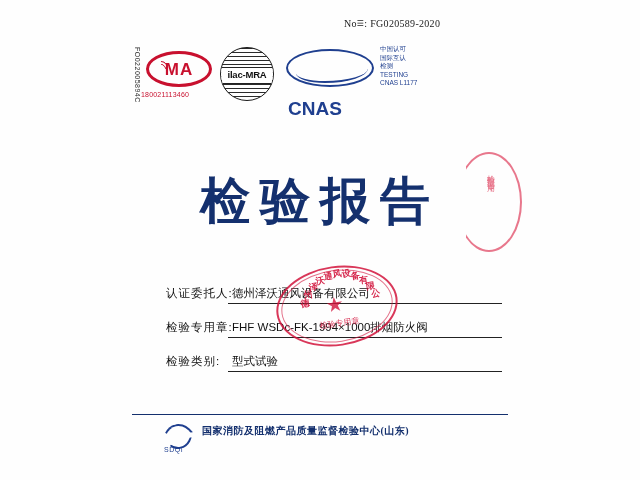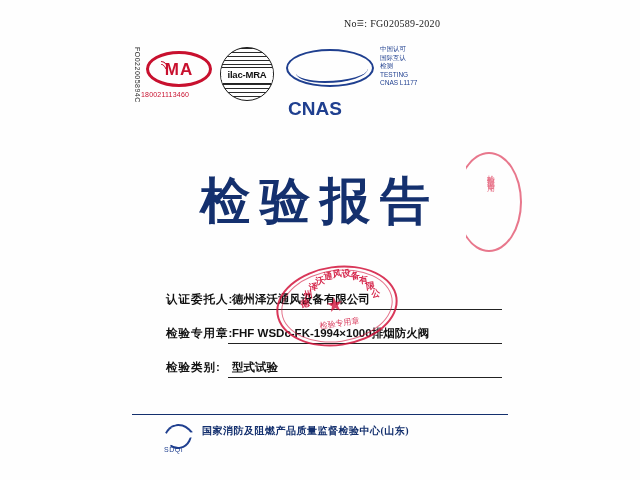--- a/index.html
+++ b/index.html
@@ -241,23 +241,22 @@
     font-weight: bold;
     letter-spacing: 3px;
     color: #14306e;
     font-family: "Liberation Serif", serif;
   }
 
   
   .fields {
     position: absolute;
     left: 166px;
-    top: 292px;
+    top: 286px;
     width: 336px;
-    font-weight: bold;
   }
   .frow {
     position: relative;
     height: 34px;
   }
   .flabel {
     position: absolute;
     left: 0; top: 0;
     font-size: 11.5px;
     letter-spacing: 1px;

